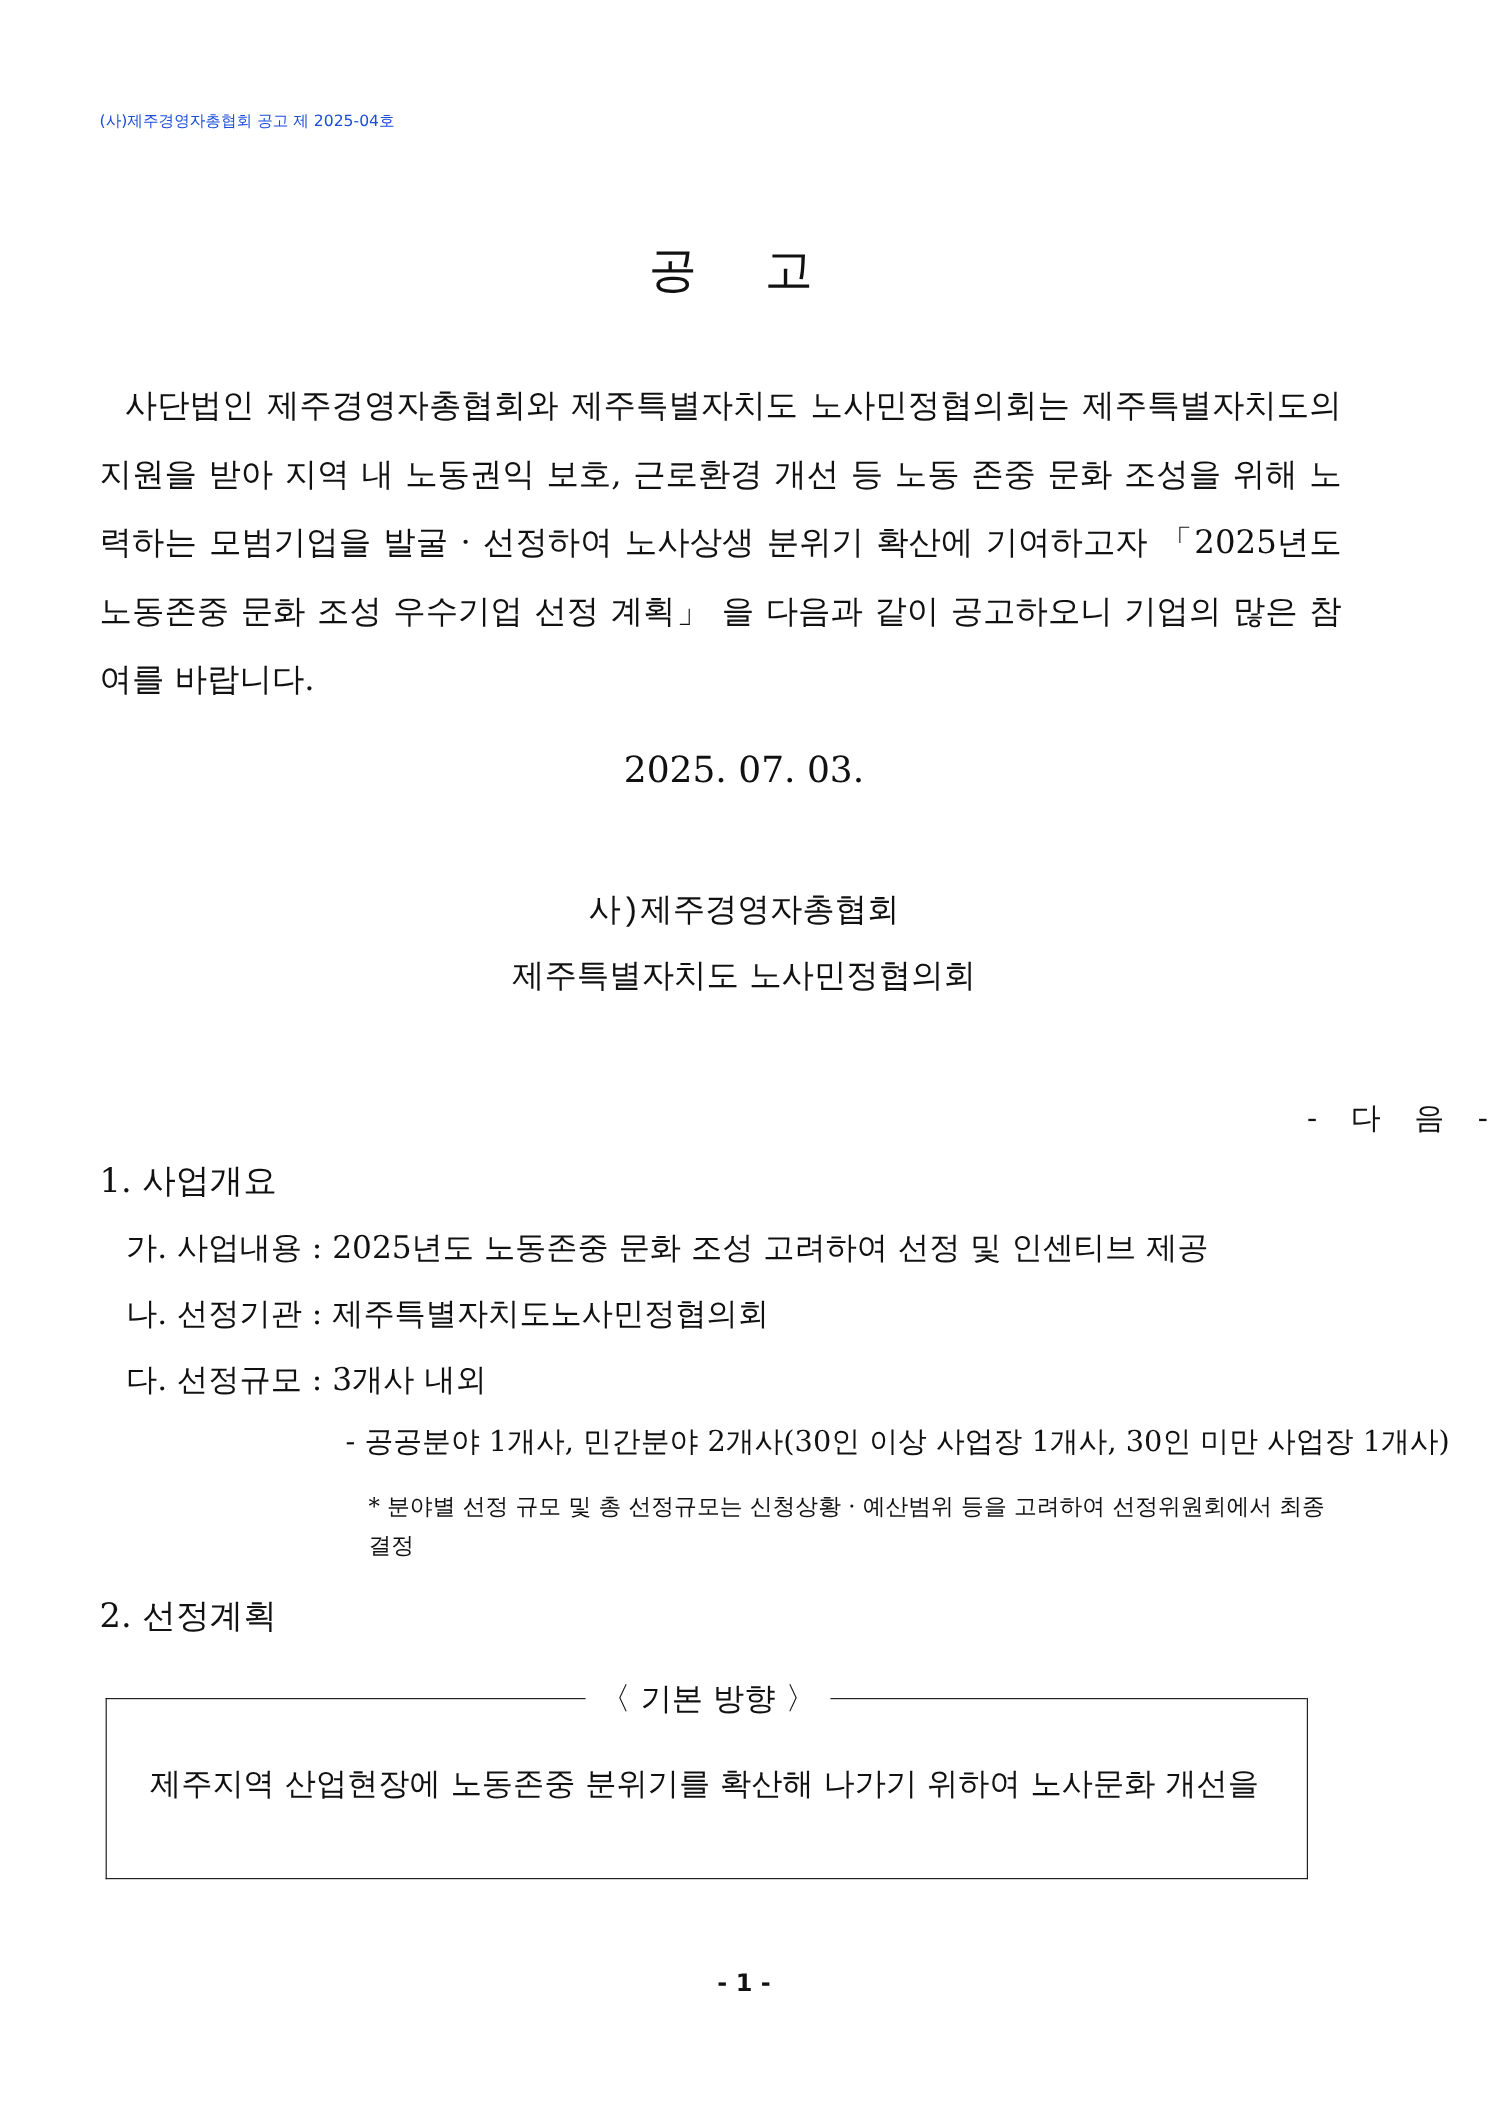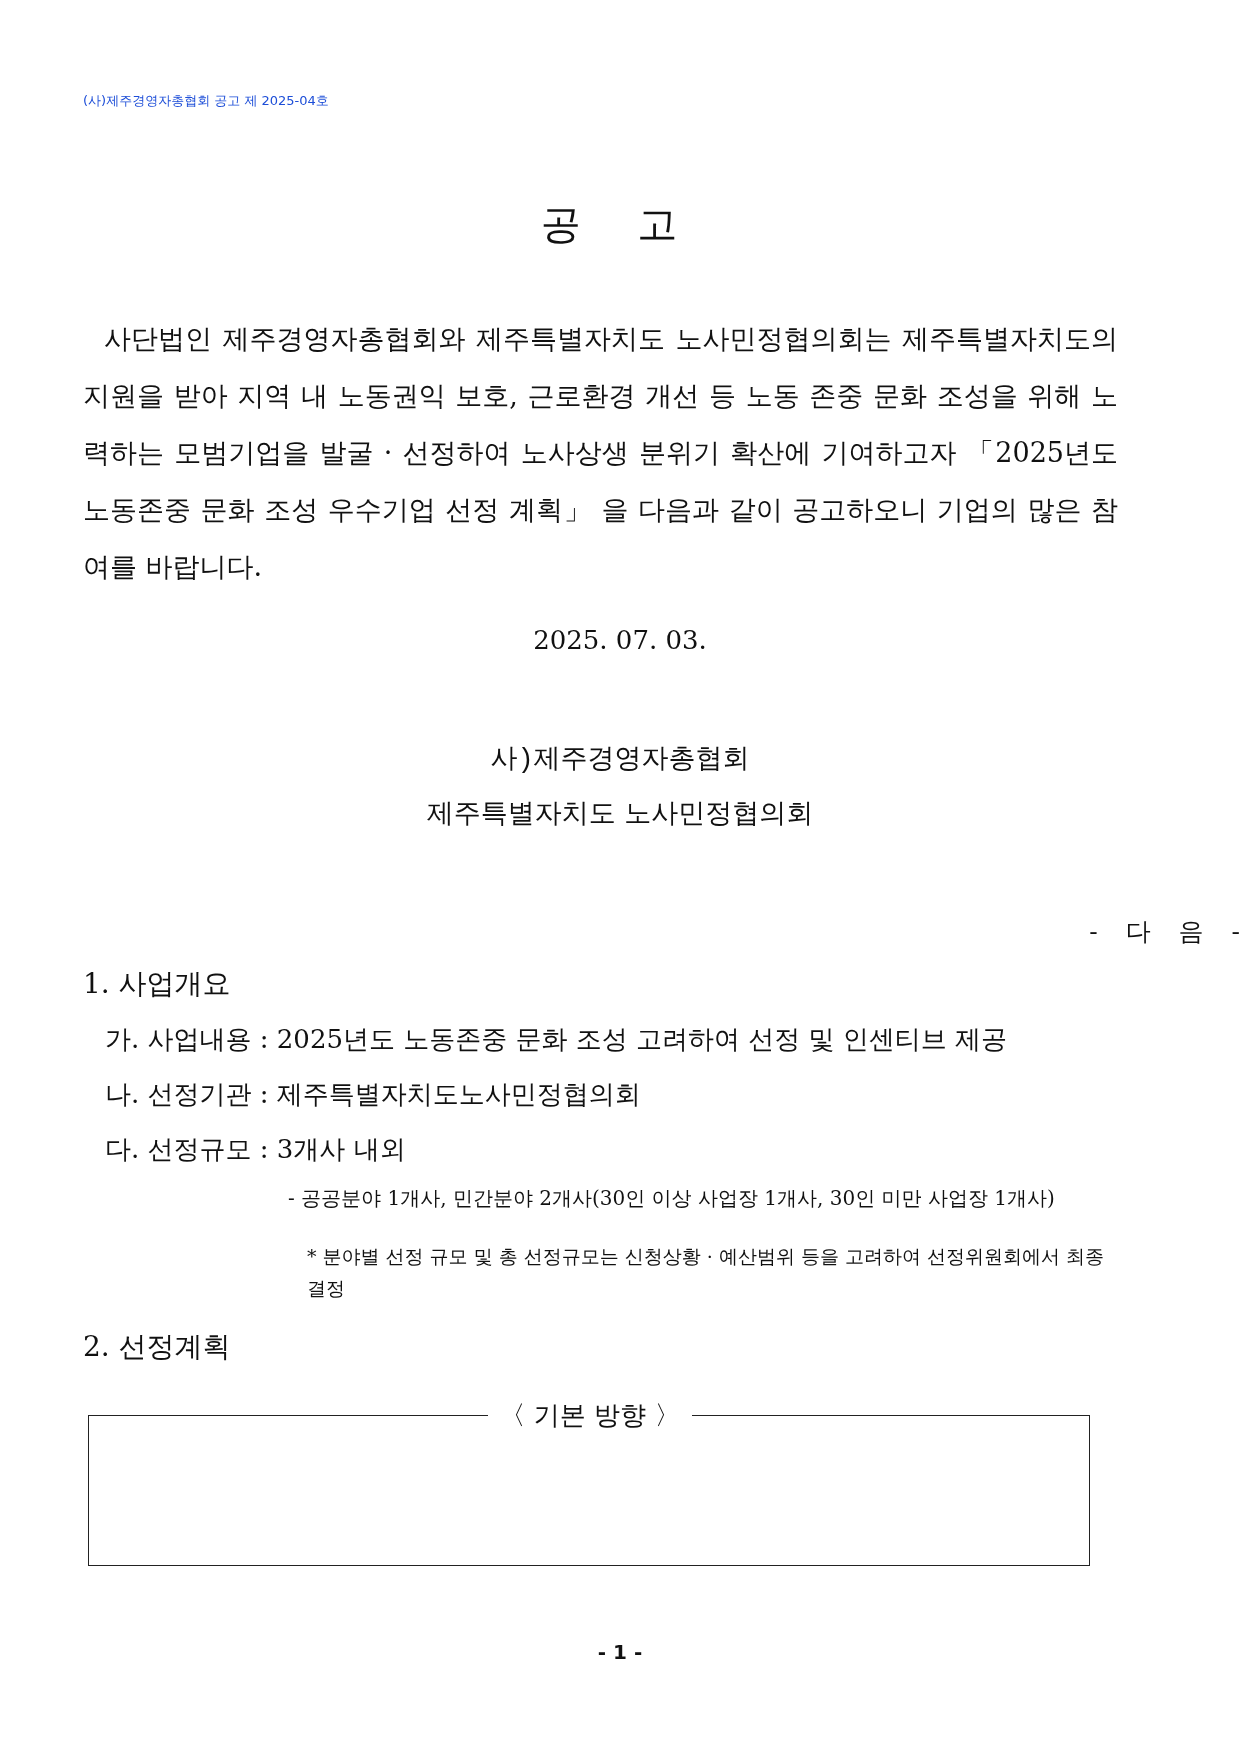--- a/index.html
+++ b/index.html
@@ -2,27 +2,27 @@
 <html><head>
 <meta charset="utf-8">
 <style>
   html, body { margin: 0; padding: 0; background: #ffffff; }
   body { width: 1240px; height: 1755px; position: relative; color: #111; font-family: "DejaVu Sans", sans-serif; overflow: hidden; }
   .abs { position: absolute; }
   .notice-no { left: 83px; top: 92px; font-size: 13px; color: #1d4ed8; }
   .title { left: 0; width: 1240px; top: 185px; text-align: center; font-size: 40px; letter-spacing: 22px; font-family: "DejaVu Serif", serif; margin-top: 12px; }
   .body-para { left: 83px; width: 1035px; top: 310px; font-size: 27px; line-height: 57px; text-align: justify; font-family: "DejaVu Serif", serif; }
   .body-para .b { font-weight: normal; }
-  .date { left: 0; width: 1240px; top: 625px; text-align: center; font-size: 26px; font-family: "DejaVu Serif", serif; }
+  .date { left: 0; width: 1240px; top: 625px; text-align: center; font-size: 30px; font-family: "DejaVu Serif", serif; }
   .org1 { left: 0; width: 1240px; top: 740px; text-align: center; font-size: 27px; font-family: Liberation Mono, monospace; }
   .org2 { left: 0; width: 1240px; top: 795px; text-align: center; font-size: 27px; font-family: "DejaVu Serif", serif; }
   .next { left: 0; width: 1240px; top: 915px; text-align: right; font-size: 25px; font-family: "DejaVu Serif", serif; word-spacing: 20px; }
   .sec-h { left: 83px; font-size: 28px; font-family: "DejaVu Serif", serif; }
   .item { left: 105px; font-size: 26px; font-family: "DejaVu Serif", serif; }
-  .sub { left: 288px; top: 1185px; font-size: 20px; font-family: "DejaVu Serif", serif; }
+  .sub { left: 288px; top: 1185px; font-size: 24px; font-family: "DejaVu Serif", serif; }
   .note { left: 307px; top: 1240px; width: 800px; font-size: 19px; line-height: 32px; font-family: "DejaVu Serif", serif; }
   .box { left: 88px; top: 1415px; width: 1000px; height: 150px; border: 1.5px solid #222; border-top: none; }
   .box-top-l { left: 88px; top: 1415px; width: 400px; border-top: 1.5px solid #222; }
   .box-top-r { left: 692px; top: 1415px; width: 397px; border-top: 1.5px solid #222; }
   .box-label { left: 490px; width: 200px; top: 1398px; text-align: center; font-size: 26px; font-family: "DejaVu Serif", serif; }
   .box-text { left: 115px; top: 1460px; width: 965px; font-size: 26px; line-height: 55px; font-family: "DejaVu Serif", serif; }
   .box-text .l1 { padding-left: 10px; display: block; }
   .page { left: 0; width: 1240px; top: 1640px; text-align: center; font-size: 20px; font-weight: bold; }
 </style>
 </head>
@@ -47,15 +47,16 @@
 <div class="abs sub">- 공공분야 1개사, 민간분야 2개사(30인 이상 사업장 1개사, 30인 미만 사업장 1개사)</div>
 <div class="abs note">* 분야별 선정 규모 및 총 선정규모는 신청상황 · 예산범위 등을 고려하여 선정위원회에서 최종 결정</div>
 
 <div class="abs sec-h" style="top:1328px">2. 선정계획</div>
 
 <div class="abs box-top-l"></div>
 <div class="abs box-top-r"></div>
 <div class="abs box"></div>
 <div class="abs box-label">〈 기본 방향 〉</div>
 <div class="abs box-text">
+  <span class="l1">제주지역 산업현장에 노동존중 분위기를 확산해 나가기 위하여 노사문화 개선을</span>
 </div>
 
 <div class="abs page">- 1 -</div>
 
 </body></html>

